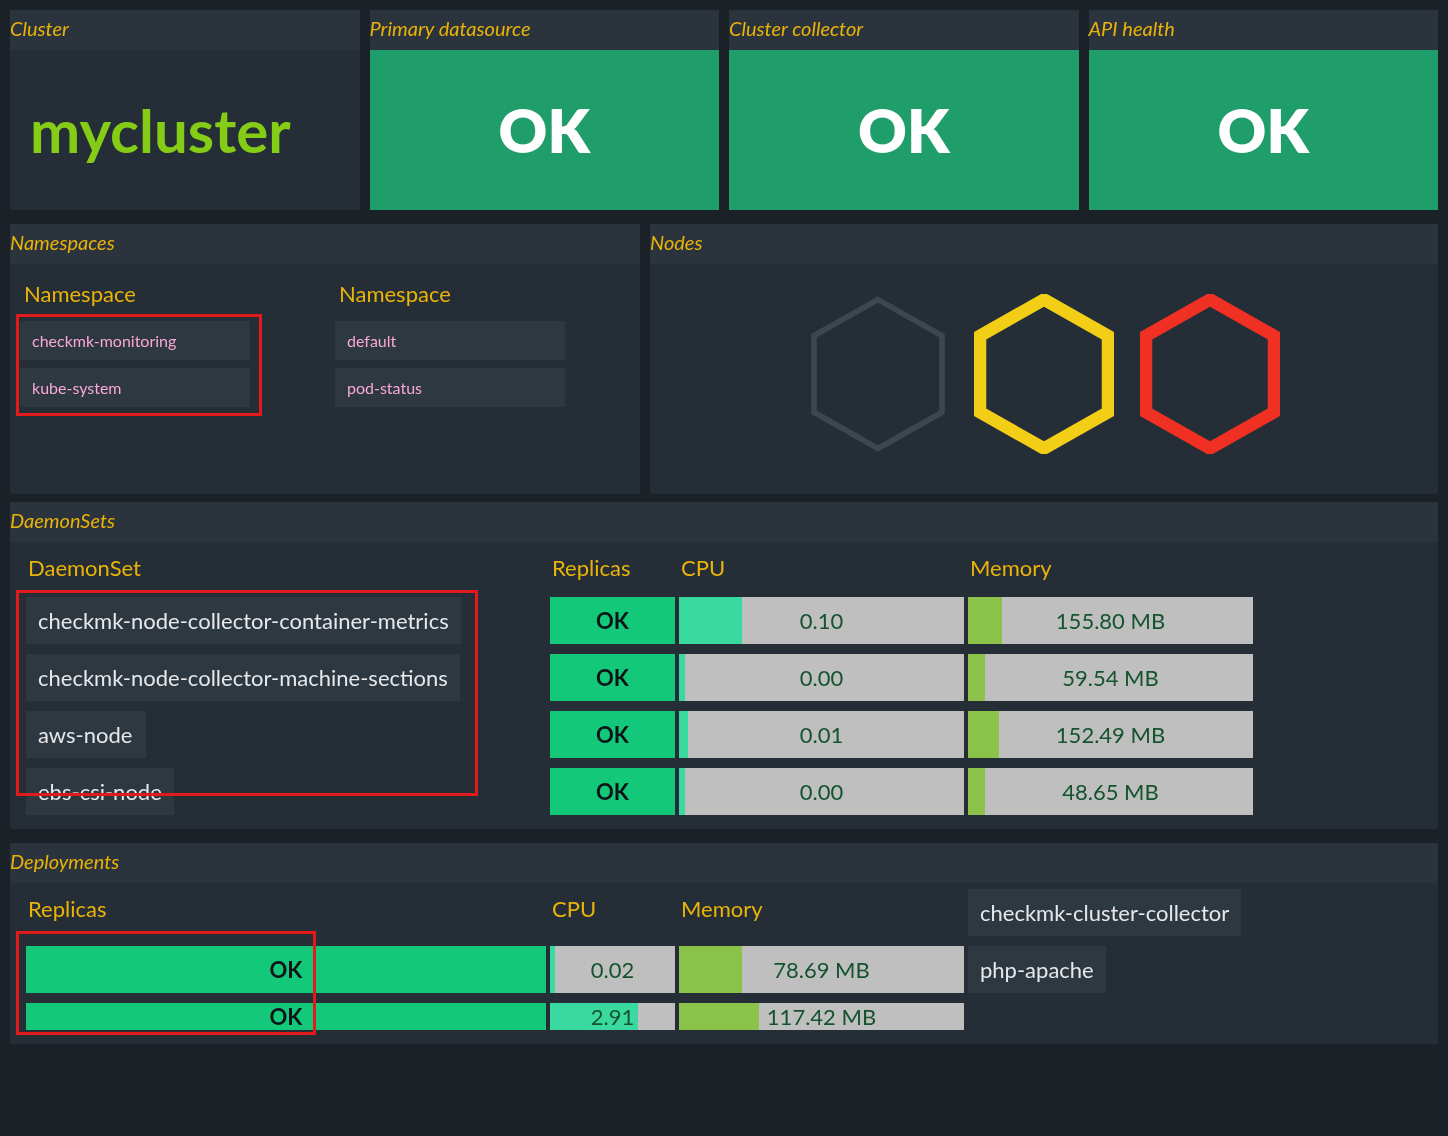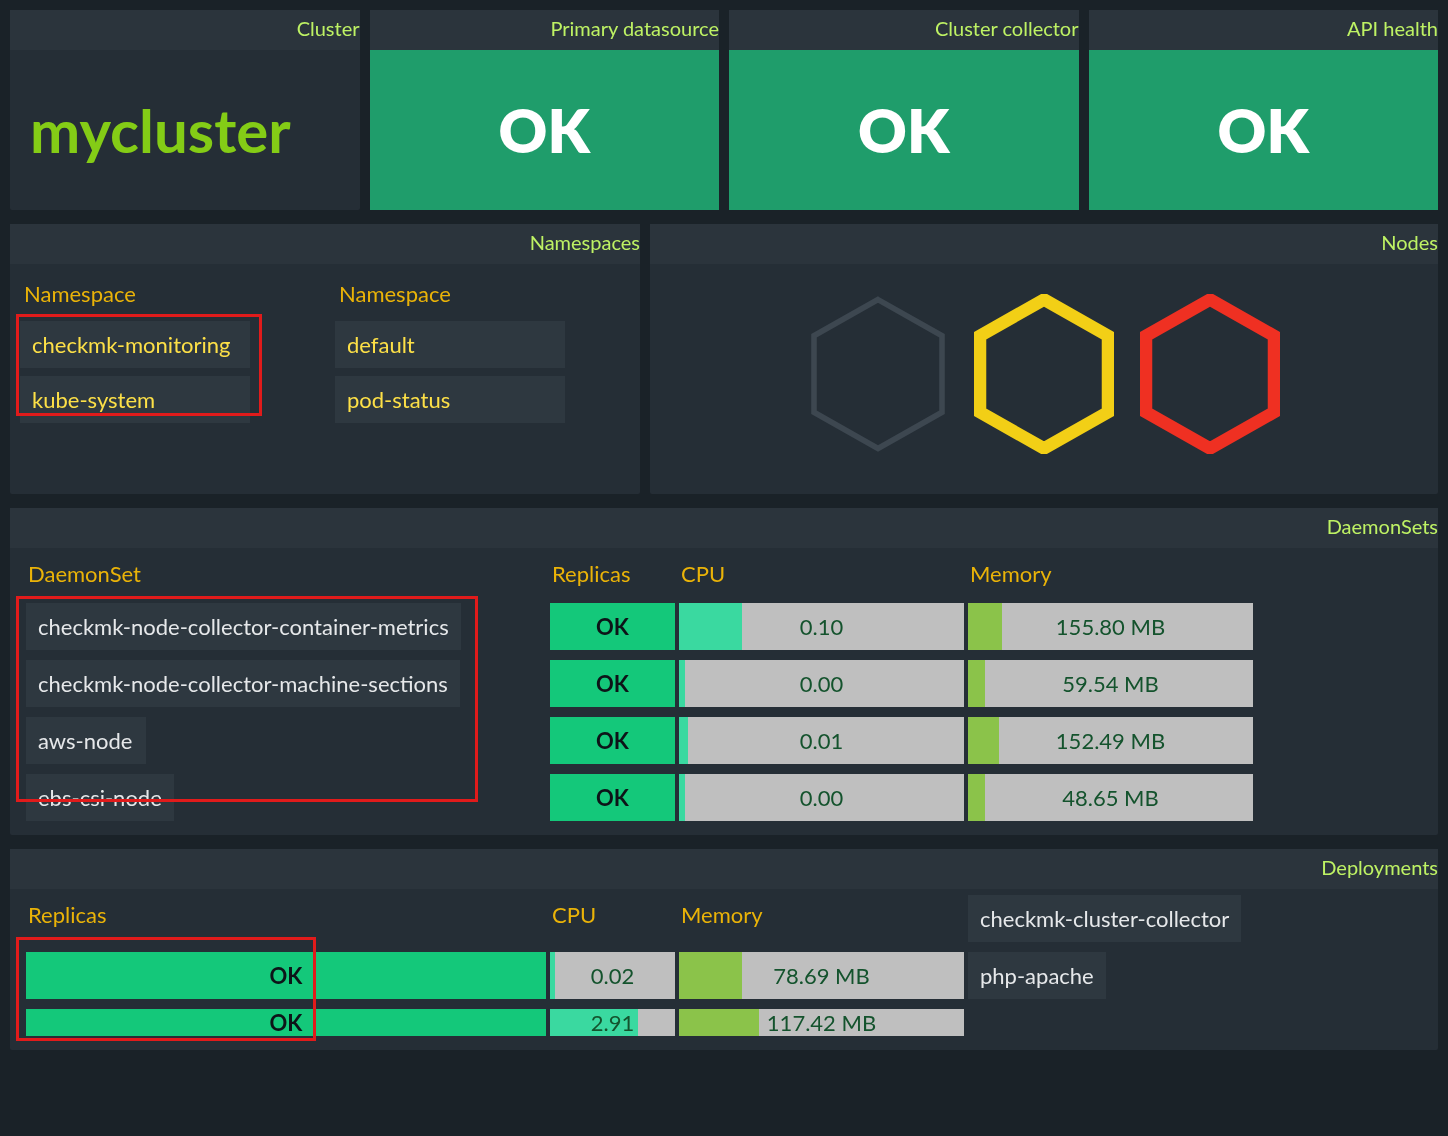--- a/index.html
+++ b/index.html
@@ -9,25 +9,26 @@
     color: #e6e8ea;
     padding: 10px;
     width: 1448px;
   }
   .row { display: flex; gap: 10px; }
   .panel {
     background: #252e36;
     border-radius: 2px;
   }
   .panel-header {
-    text-align: right;
+    text-align: left;
     font-size: 20px;
-    color: #bef264;
+    color: #eab308;
     padding: 6px 0 10px 0;
     background: #2b343c;
+    font-style: italic;
   }
   
   .top-row { height: 200px; margin-bottom: 14px; }
   .top-row .panel { flex: 1; display: flex; flex-direction: column; }
   .cluster-value {
     flex: 1;
     display: flex;
     align-items: center;
     padding-left: 20px;
     font-size: 60px;
@@ -38,40 +39,40 @@
     flex: 1;
     background: #1f9d6b;
     display: flex;
     align-items: center;
     justify-content: center;
     font-size: 60px;
     font-weight: 800;
     color: #fff;
   }
   
-  .mid-row { margin-bottom: 14px; }
+  .mid-row { margin-bottom: 8px; }
   .namespaces-panel { width: 630px; }
   .nodes-panel { flex: 1; }
   .ns-cols {
     display: flex;
     padding: 0;
   }
   .ns-col {
     width: 50%;
     padding: 10px 10px 20px 10px;
   }
   .col-header {
     color: #eab308;
     font-size: 22px;
     padding: 6px 4px 14px 4px;
   }
   .ns-item {
     background: #2e3840;
-    color: #fde047;
-    font-size: 22px;
+    color: #f9a8d4;
+    font-size: 16px;
     padding: 10px 12px;
     margin-bottom: 8px;
     width: 230px;
   }
   .ns-highlight {
     position: absolute;
     border: 3px solid #e11b1b;
     pointer-events: none;
   }
   .ns-col-wrap { position: relative; }

